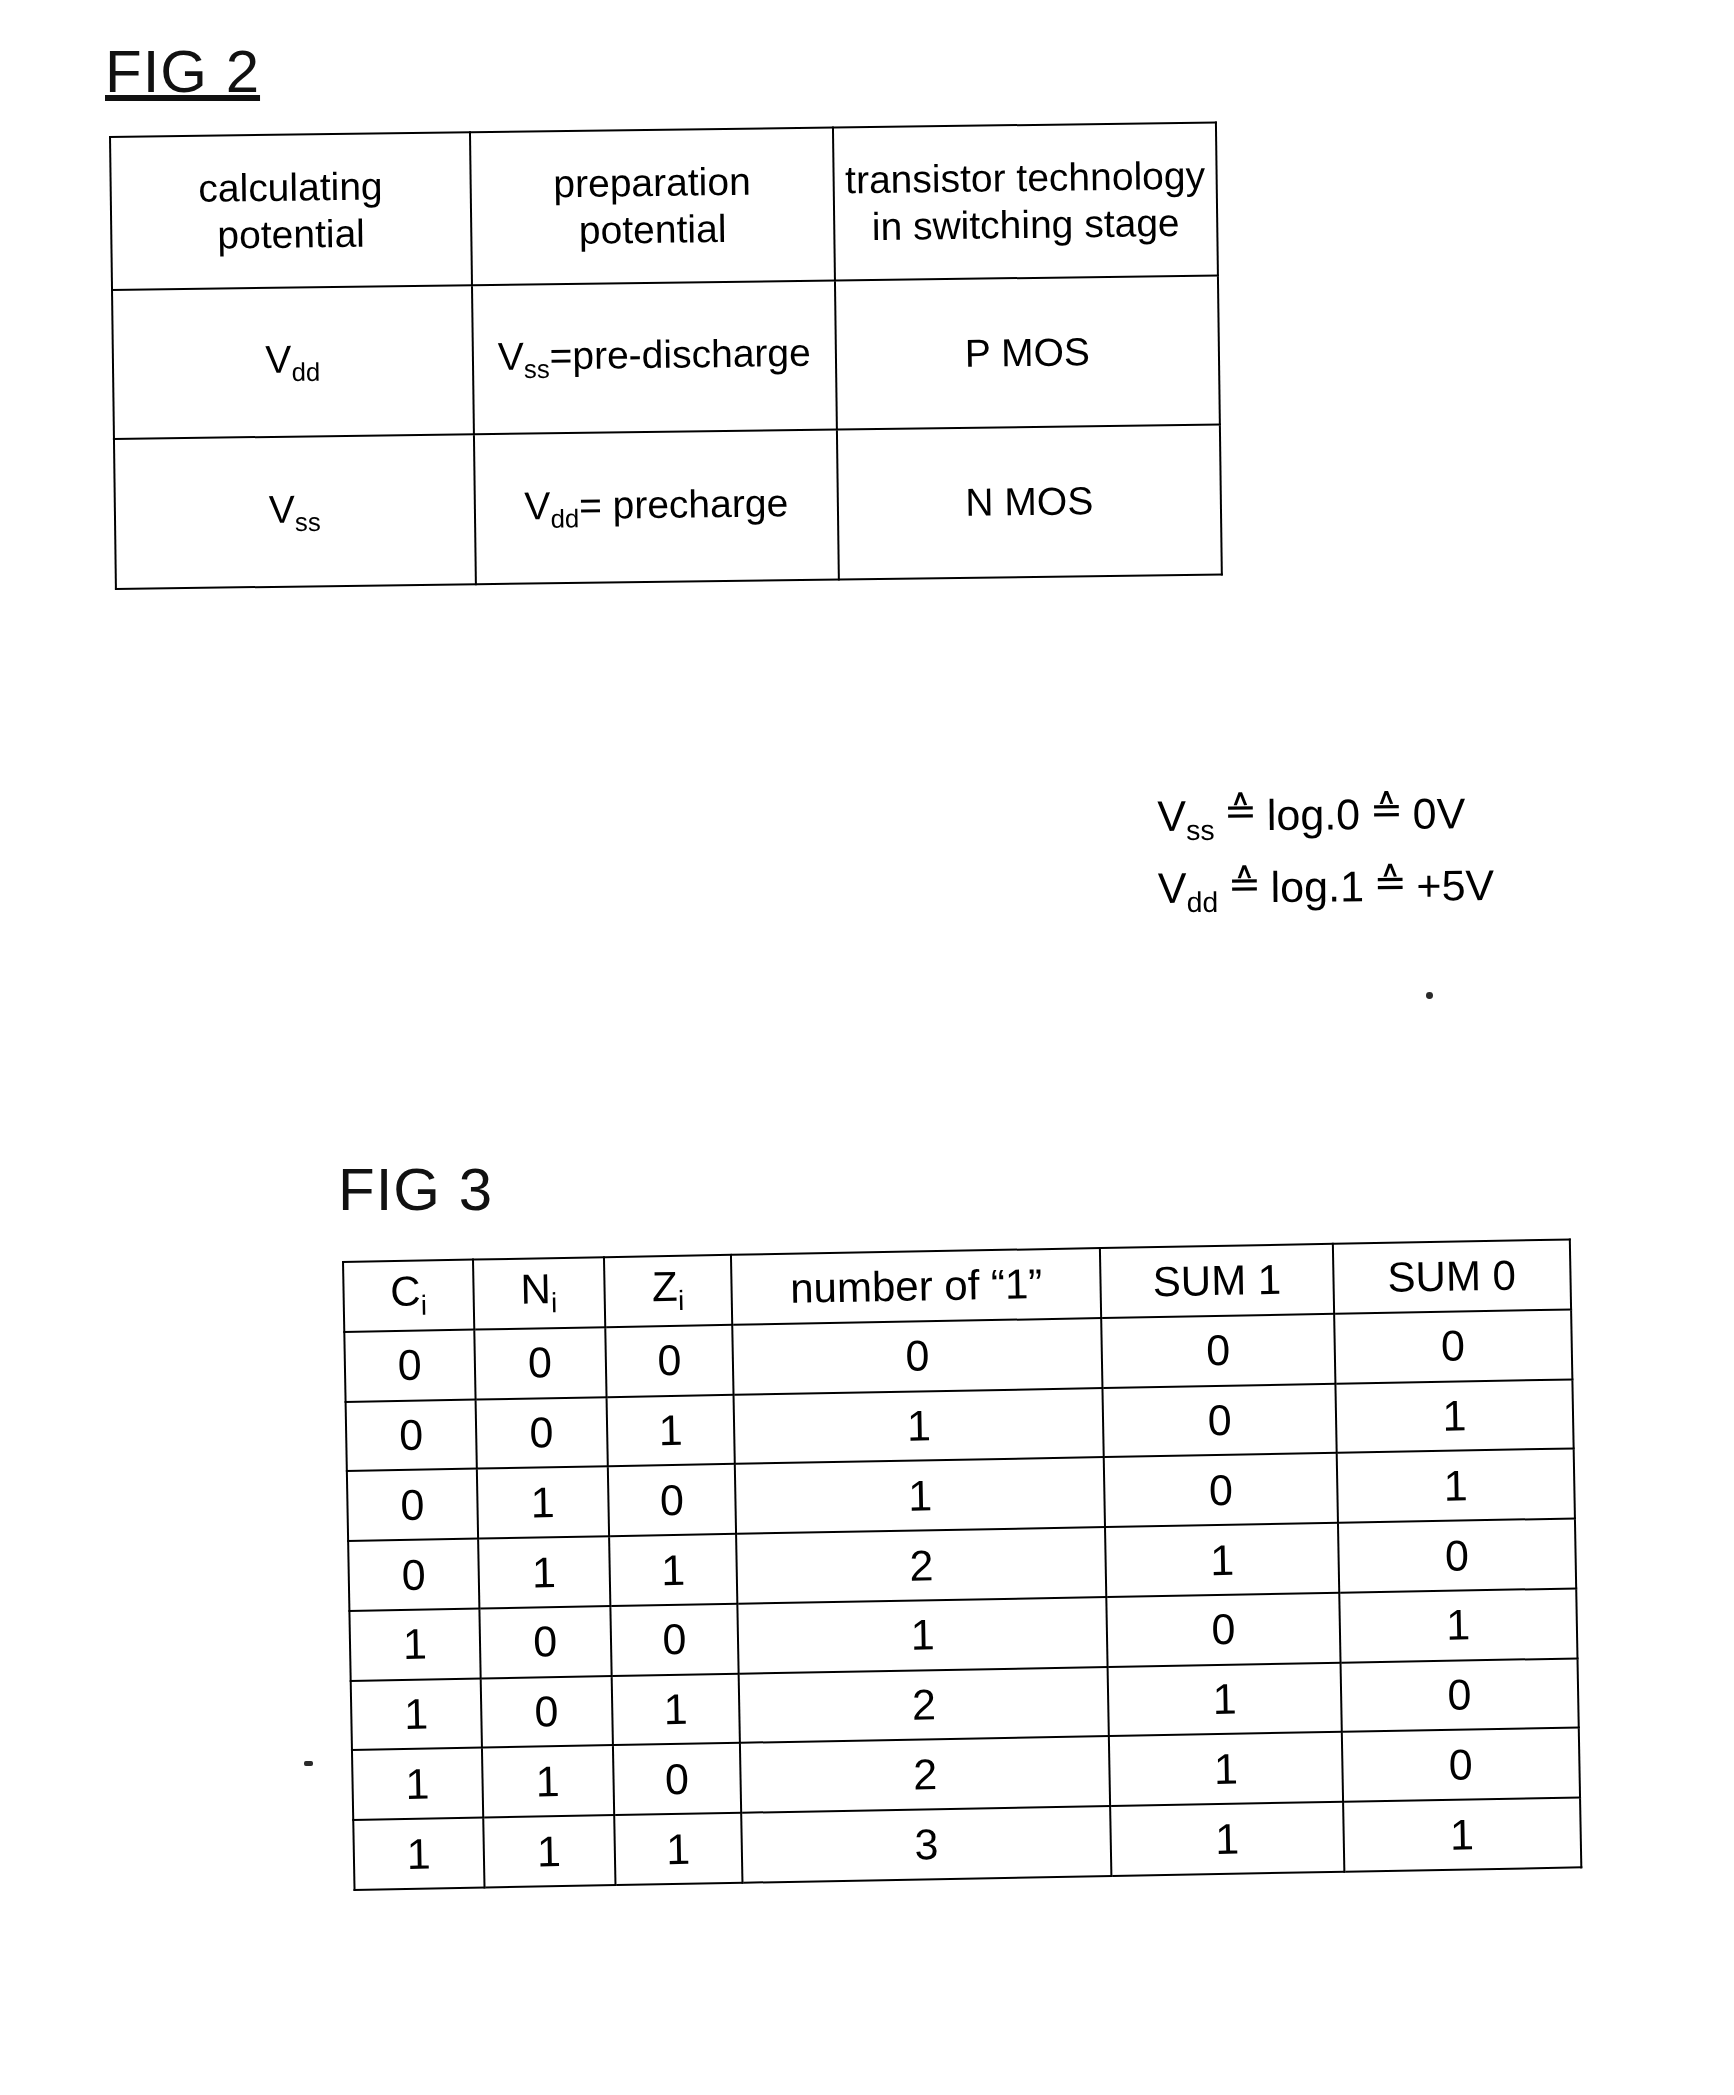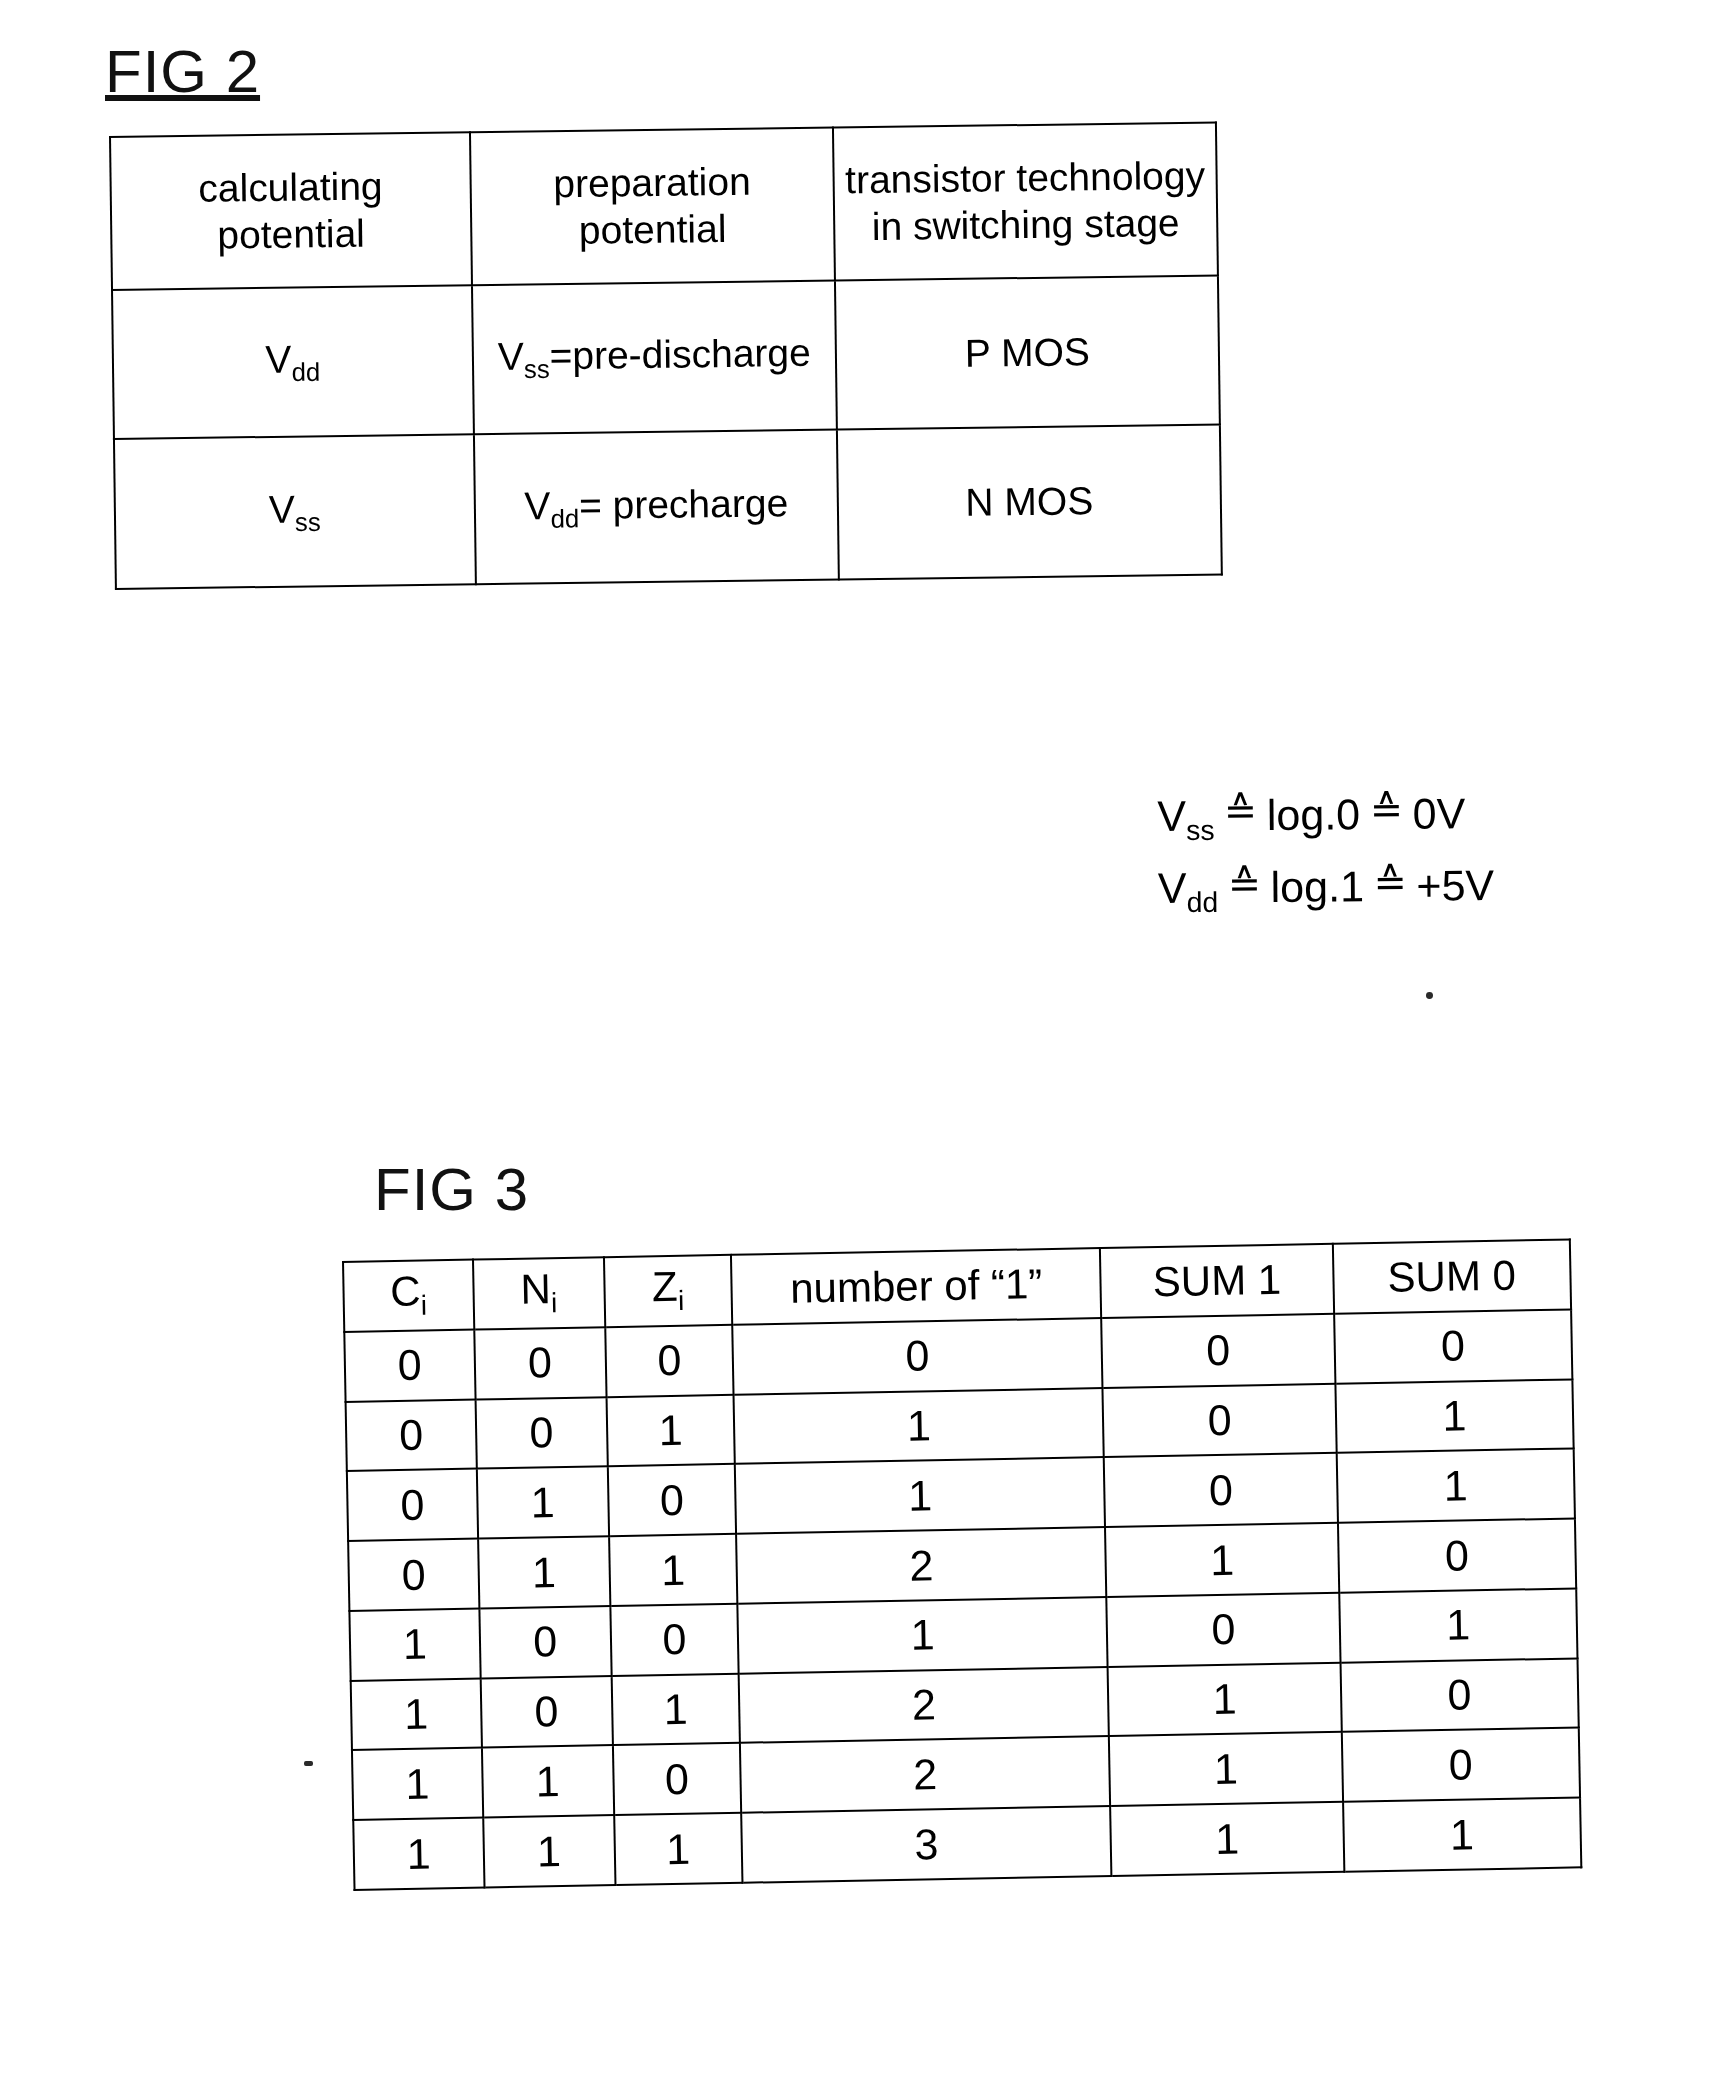--- a/index.html
+++ b/index.html
@@ -20,21 +20,21 @@
   .fig-label {
     position: absolute;
     font-size: 60px;
     font-weight: 400;
     letter-spacing: 1px;
     color: #111;
     white-space: nowrap;
     font-family: "Liberation Sans", sans-serif;
   }
   #fig2-label { left: 105px; top: 37px; text-decoration: underline; }
-  #fig3-label { left: 338px; top: 1155px; margin-left: 36px; }
+  #fig3-label { left: 338px; top: 1155px; }
 
   
   .scan-table {
     position: absolute;
     border-collapse: collapse;
     table-layout: fixed;
     background: #fff;
   }
   .scan-table td {
     border: 2.9px solid #000;

